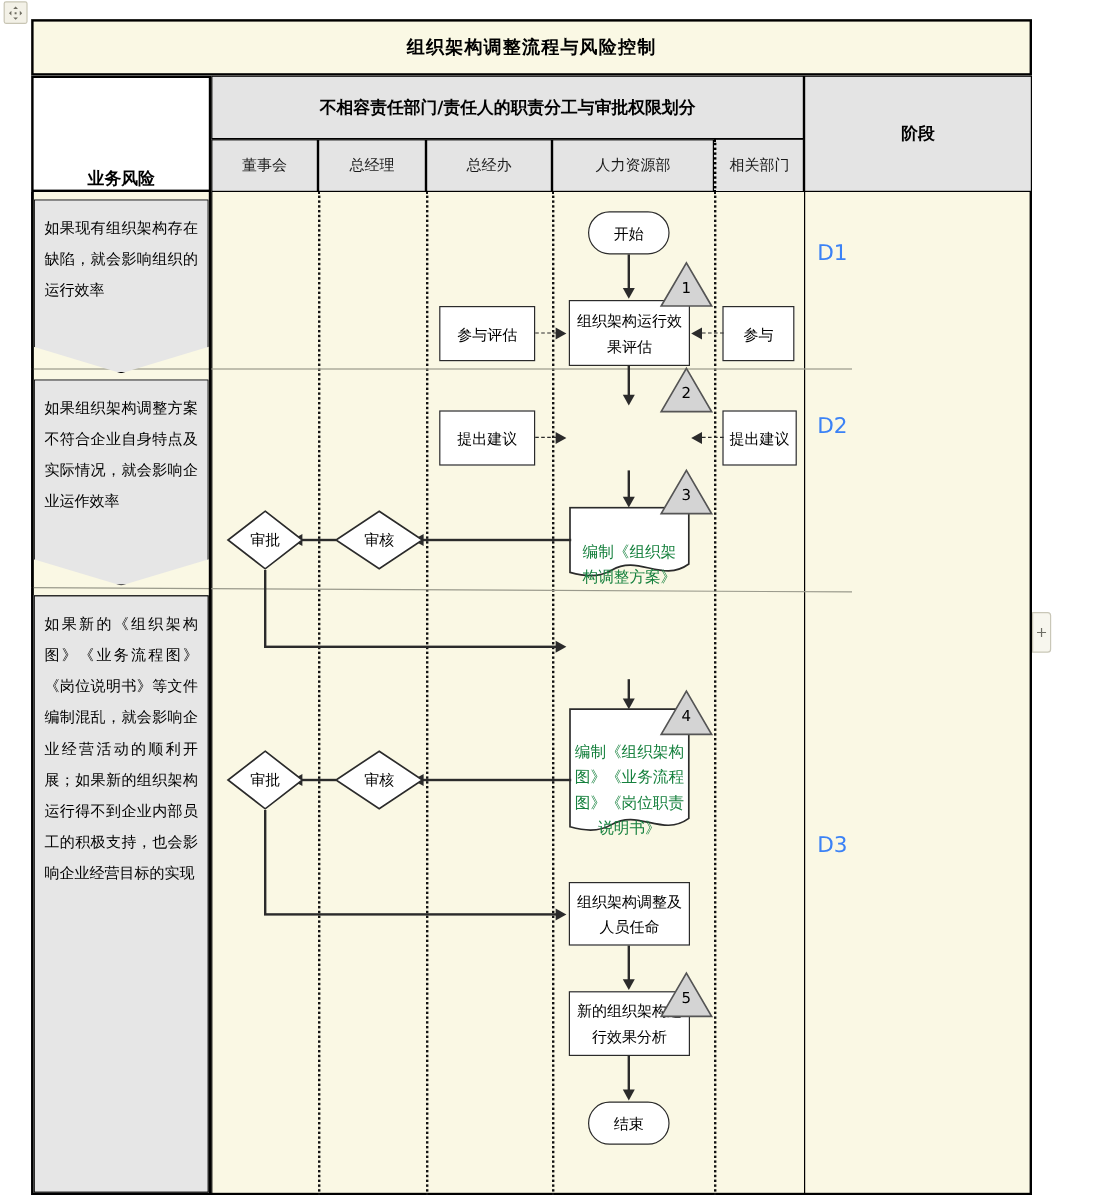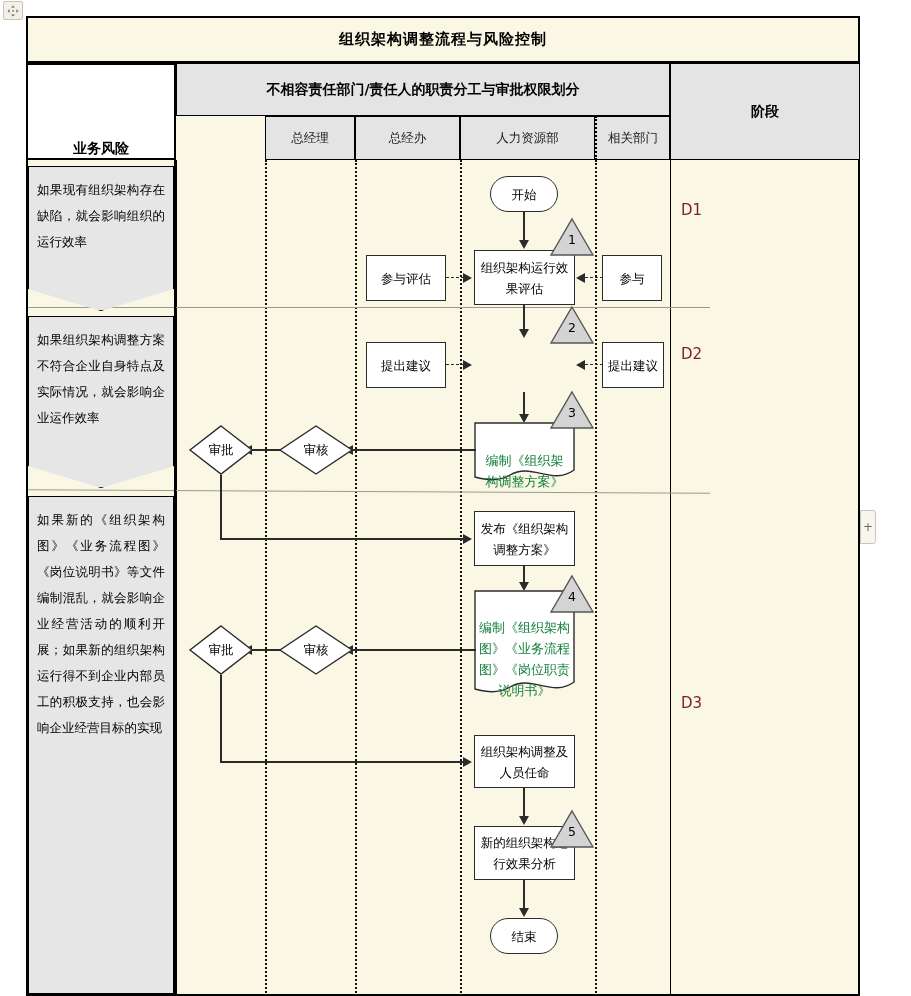--- a/index.html
+++ b/index.html
@@ -55,21 +55,21 @@
     border-left:2px solid #000;border-right:2px solid #000;box-sizing:border-box;}
 
   .chev{position:absolute;background:#e6e6e6;border:1.5px solid #000;
     box-sizing:border-box;
     clip-path:polygon(0 0,100% 0,100% calc(100% - 22px),50% 100%,0 calc(100% - 22px));
     padding:10px 8px 26px 8px;}
   .chev p{margin:0;font-size:12.5px;line-height:26px;color:#000;
           text-align:justify;text-justify:inter-ideograph;}
 
   
-  .stage-lbl{position:absolute;font-size:15px;color:#7f1d1d;}
+  .stage-lbl{position:absolute;font-size:18px;color:#3b82f6;}
 
   
   .node{position:absolute;box-sizing:border-box;background:#ffffff;
     border:1.4px solid #2b2b2b;display:flex;align-items:center;
     justify-content:center;text-align:center;}
   .node span{font-size:12.5px;line-height:21px;color:#000;}
 
   .terminator{border-radius:20px;}
 
   
@@ -134,20 +134,23 @@
   </div>
 
   <div class="hdr-dept">
     <span>不相容责任部门/责任人的职责分工与审批权限划分</span>
   </div>
 
   <div class="hdr-stage">
     <span>阶段</span>
   </div>
 
+  <div class="subhdr" style="left:176px;width:89px;">
+    <span>董事会</span>
+    </div>
   <div class="subhdr" style="left:265px;width:90px;">
     <span>总经理</span>
     </div>
   <div class="subhdr" style="left:355px;width:105px;">
     <span>总经办</span>
     </div>
   <div class="subhdr" style="left:460px;width:135px;">
     <span>人力资源部</span>
     </div>
   <div class="subhdr dashleft" style="left:595px;width:75px;border-left:2px dotted #000;">
@@ -273,23 +276,20 @@
     </svg>
     <div class="dia-txt">
         <span>审批</span>
       </div>
   </div>
 
   <div class="conn conn-v" style="left:220px;top:475px;height:64px;"></div>
   <div class="conn conn-h" style="left:220px;top:538px;width:245px;"></div>
   <div class="arrow arr-right" style="left:463px;top:534px;"></div>
 
-  <div class="node" style="left:474px;top:511px;width:101px;height:55px;">
-    <span style="display:block;width:90px;">发布《组织架构调整方案》</span>
-  </div>
   <div class="conn conn-v" style="left:523px;top:566px;height:20px;"></div>
   <div class="arrow arr-down" style="left:519px;top:582px;"></div>
 
   <div class="doc" style="left:474px;top:590px;width:101px;height:108px;">
     <svg width="101" height="108" viewBox="0 0 101 108">
       <path d="M1,1 H100 V92 C78,108 58,84 36,97 C24,104 12,102 1,99 Z" fill="#ffffff" stroke="#2b2b2b" stroke-width="1.4"></path>
     </svg>
     <div class="doc-txt" style="padding-bottom:18px;">
       <span style="display:block;width:92px;">编制《组织架构图》《业务流程图》《岗位职责说明书》</span>
       </div>

